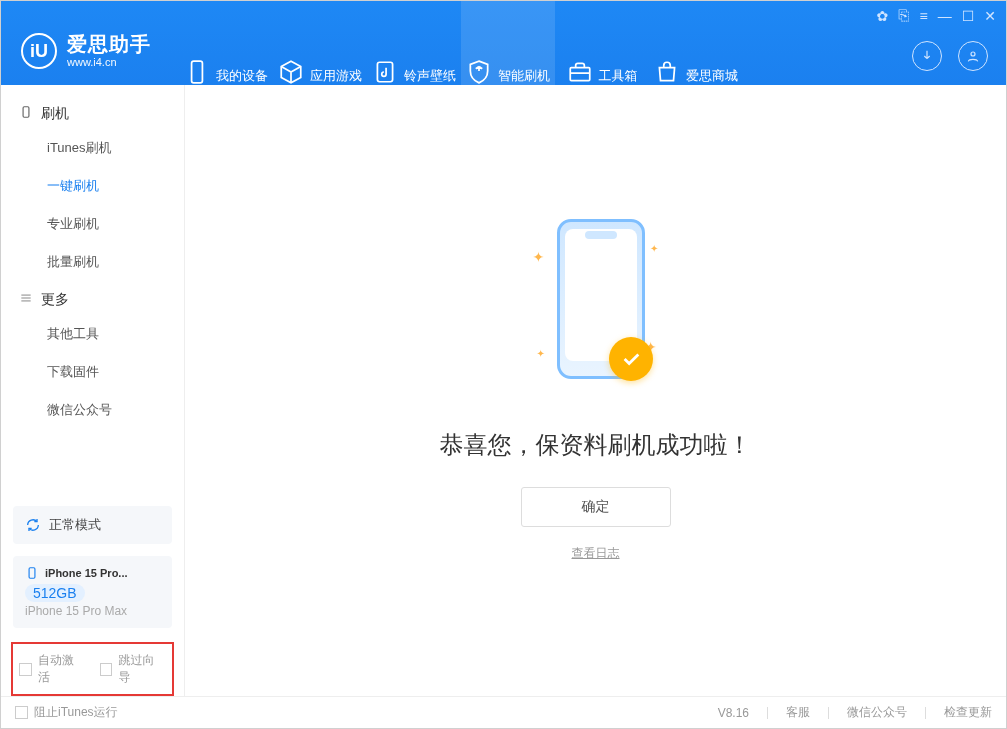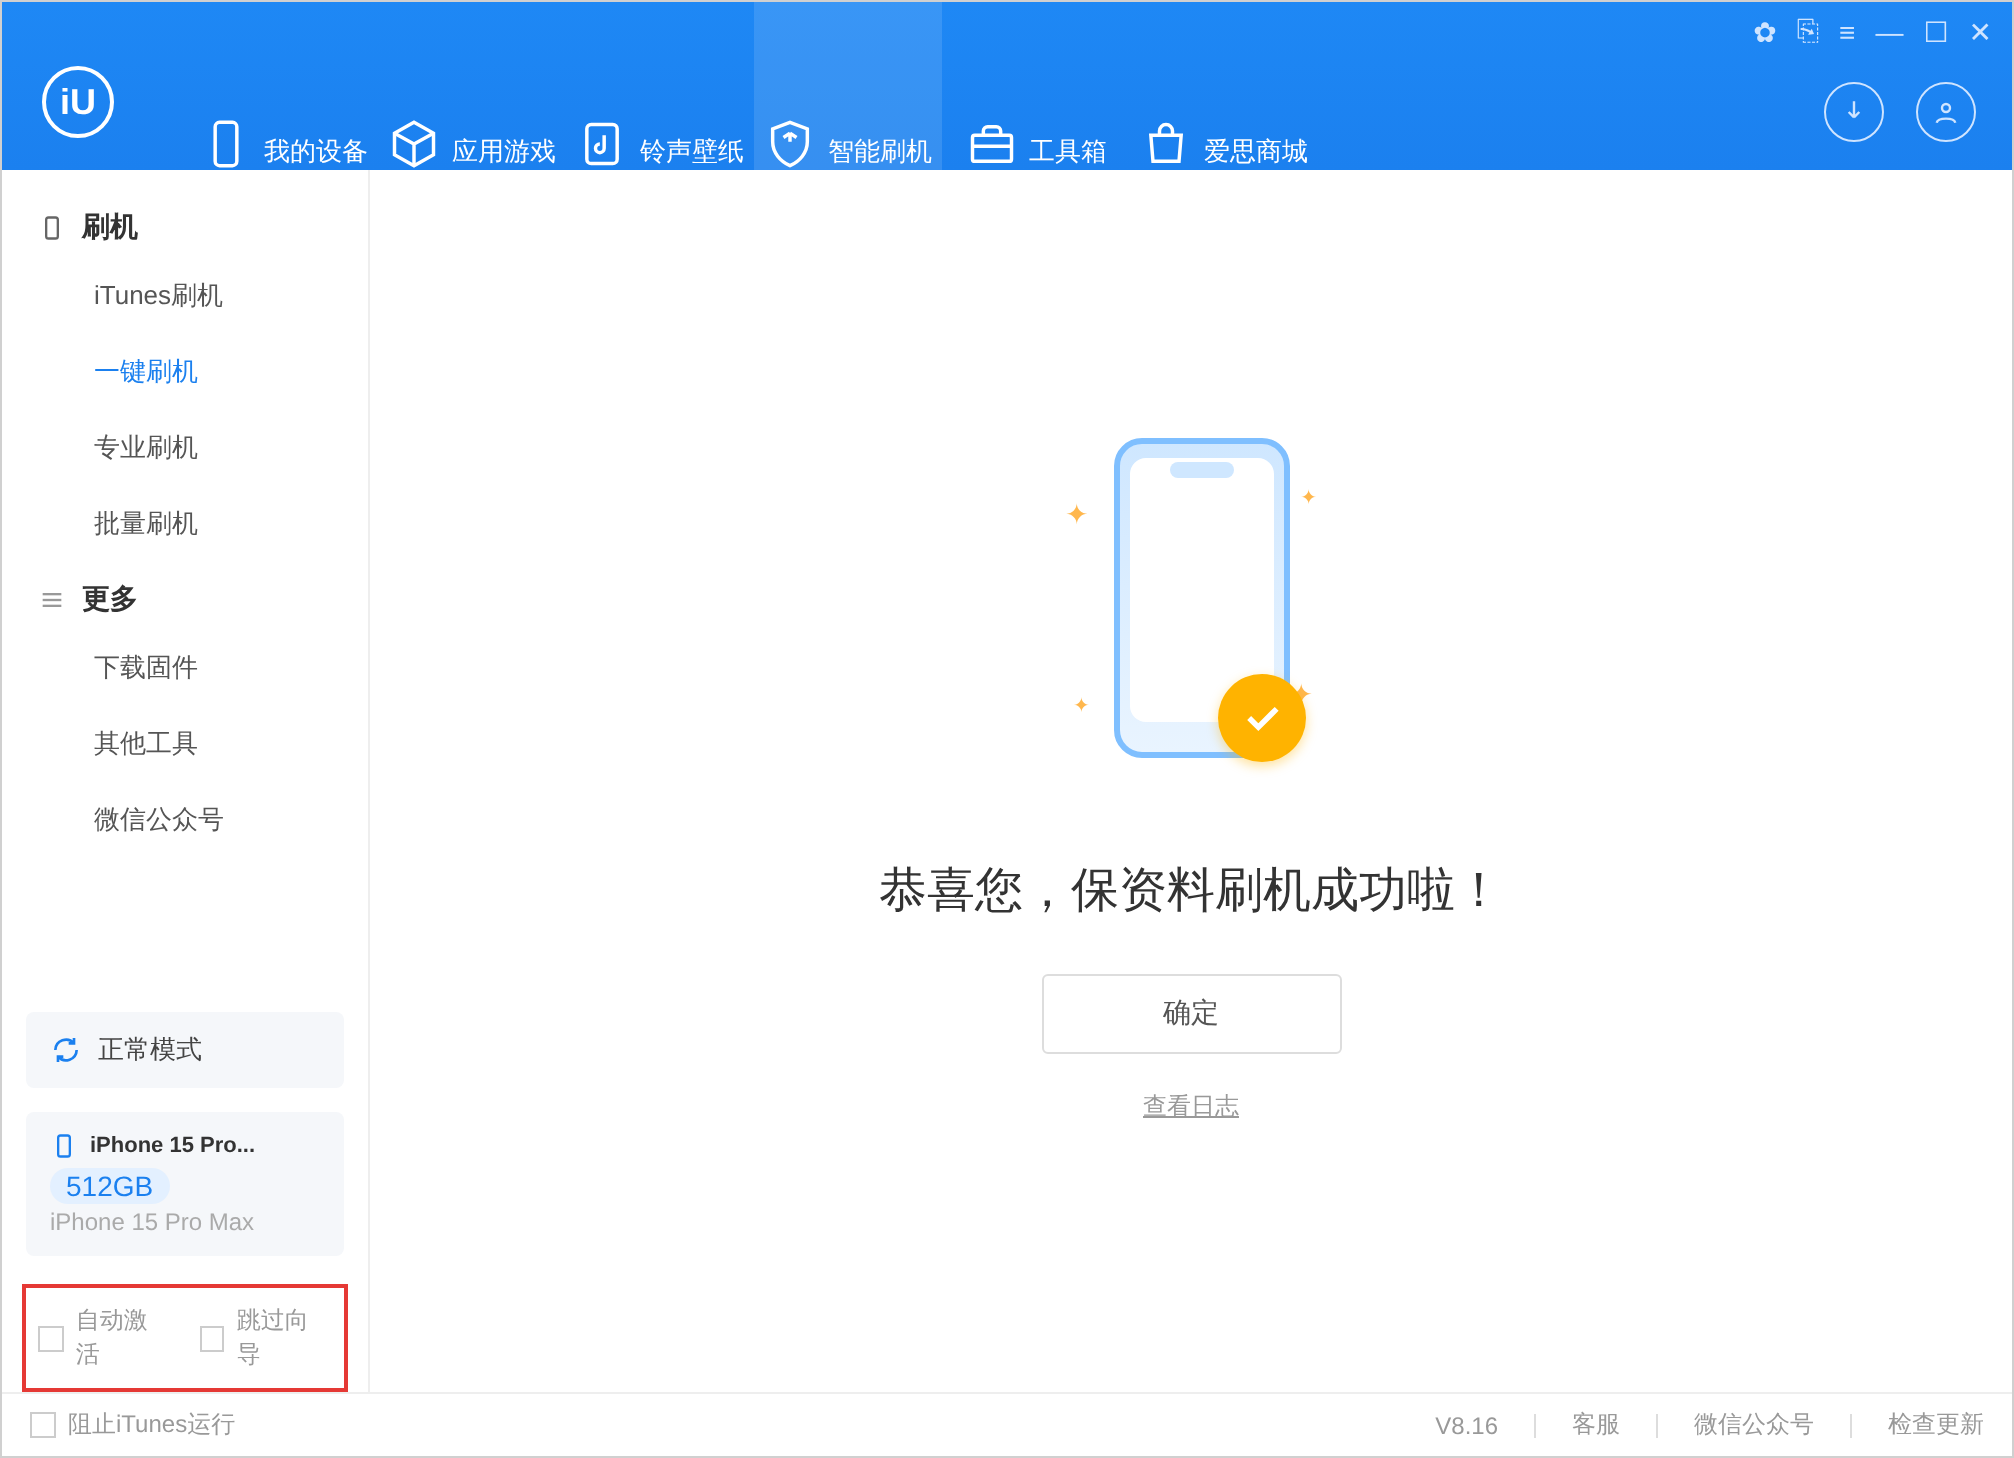--- a/index.html
+++ b/index.html
@@ -20,21 +20,21 @@
     .nav-ico svg { width:26px; height:26px; fill:none; stroke:#fff; stroke-width:1.6; }
     .title-ctrls { position:absolute; top:6px; right:10px; display:flex; gap:10px; align-items:center; }
     .title-ctrls span { font-size:14px; color:#cfe4ff; cursor:pointer; }
     .header-right { position:absolute; right:18px; bottom:14px; display:flex; gap:16px; }
     .header-right .circ { width:30px; height:30px; border:1.6px solid #cfe4ff; border-radius:50%; display:flex; align-items:center; justify-content:center; cursor:pointer; }
     .header-right svg { width:16px; height:16px; stroke:#cfe4ff; fill:none; stroke-width:1.8; }
 
     
     .body { flex:1; display:flex; min-height:0; }
     .sidebar { width:184px; border-right:1px solid #eee; display:flex; flex-direction:column; padding-top:10px; }
-    .side-group { padding:10px 18px 6px 18px; display:flex; align-items:center; gap:8px; color:#333; font-size:14px; font-weight:bold; }
+    .side-group { padding:10px 18px 6px 18px; display:flex; align-items:flex-start; gap:8px; color:#333; font-size:14px; font-weight:normal; }
     .side-group .gico { width:14px; height:14px; }
     .side-item { padding:10px 18px 10px 46px; font-size:13px; color:#555; cursor:pointer; }
     .side-item.active { color:#1b80ef; }
     .side-spacer { flex:1; }
 
     .mode-card, .device-card { margin:6px 12px; border-radius:4px; }
     .mode-card { background:#f5f7fa; padding:10px 12px; display:flex; align-items:center; gap:8px; font-size:13px; color:#444; }
     .mode-card .refresh { width:16px; height:16px; }
     .device-card { background:#f5f7fa; padding:10px 12px; font-size:12px; color:#666; }
     .device-card .dname { font-weight:bold; color:#333; font-size:11px; display:flex; align-items:center; gap:6px; }
@@ -66,20 +66,24 @@
     .footer .fsep { width:1px; height:12px; background:#ddd; }
   </style>
 </head>
 <body>
 
 <div class="window">
 
   <div class="header">
     <div class="logo-block">
       <div class="logo-circle">iU</div>
+      <div class="logo-text">
+        <span class="cn">爱思助手</span>
+        <span class="url">www.i4.cn</span>
+      </div>
     </div>
     <div class="nav">
       <div class="nav-item">
         <span class="nav-ico">
             <svg viewBox="0 0 24 24">
               <rect x="7" y="2" width="10" height="20" rx="2"></rect>
             </svg>
           </span>
         <span>我的设备</span>
       </div>
@@ -165,22 +169,22 @@
       <div class="side-item">专业刷机</div>
       <div class="side-item">批量刷机</div>
       <div class="side-group">
         <svg class="gico" viewBox="0 0 24 24" fill="none" stroke="#999" stroke-width="2">
             <line x1="4" y1="7" x2="20" y2="7"></line>
             <line x1="4" y1="12" x2="20" y2="12"></line>
             <line x1="4" y1="17" x2="20" y2="17"></line>
           </svg>
         <span>更多</span>
       </div>
+      <div class="side-item">其他工具</div>
       <div class="side-item">下载固件</div>
-      <div class="side-item">其他工具</div>
       <div class="side-item">微信公众号</div>
 
       <div class="side-spacer"></div>
 
       <div class="mode-card">
         <svg class="refresh" viewBox="0 0 24 24" fill="none" stroke="#1b80ef" stroke-width="2">
             <path d="M4 12a8 8 0 0114-5M20 12a8 8 0 01-14 5"></path>
             <path d="M18 3v4h-4M6 21v-4h4"></path>
           </svg>
         <span>正常模式</span>

